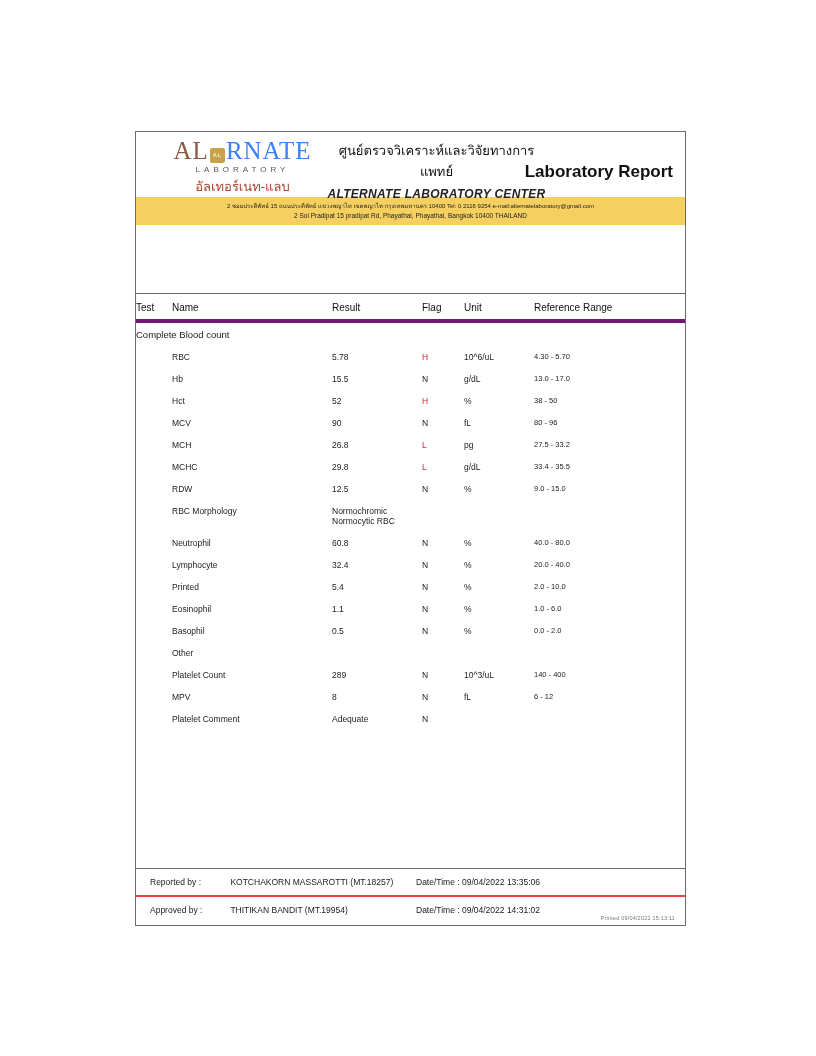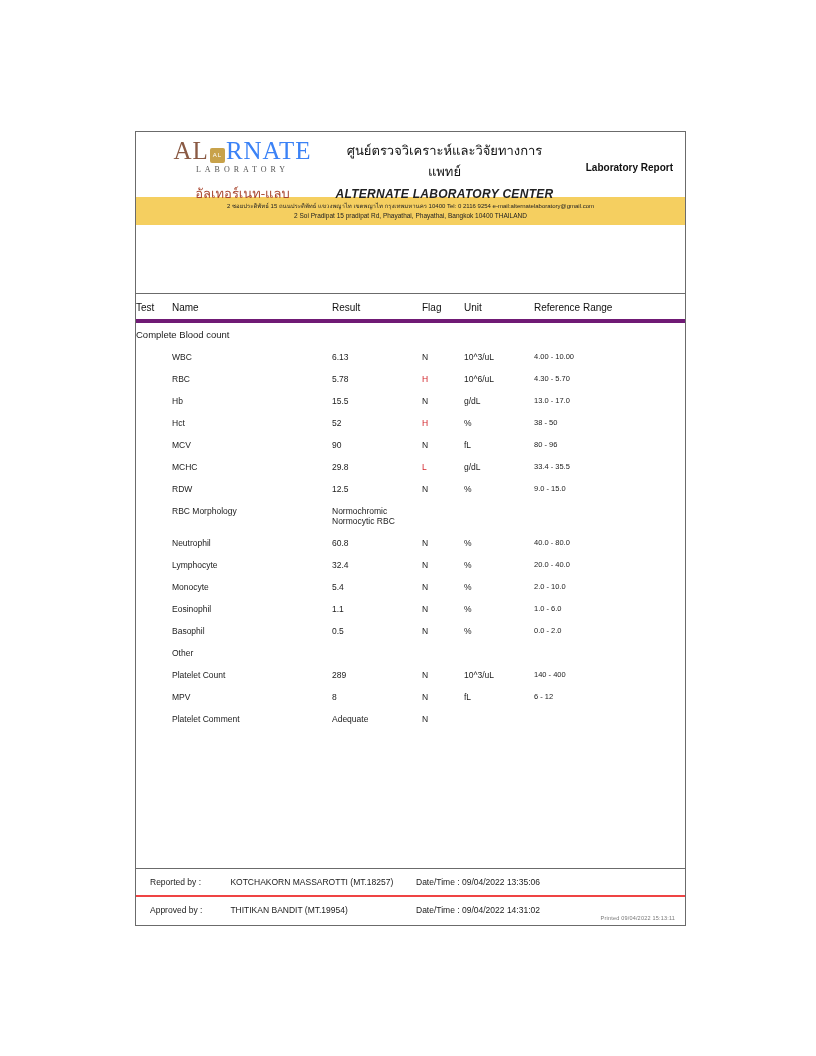--- a/index.html
+++ b/index.html
@@ -57,56 +57,56 @@
     border-radius: 2px;
     vertical-align: 2px;
     margin: 0 1px;
     font-size: 6px;
     color: #fff;
     line-height: 15px;
     text-align: center;
     font-family: "Liberation Sans", sans-serif;
   }
   .logo-sub {
-    font-family: Liberation Serif, serif;
+    font-family: Liberation Sans, sans-serif;
     font-size: 8px;
     letter-spacing: 4px;
     color: #555;
     margin-top: 1px;
   }
   .logo-thai {
     font-size: 13px;
     color: #a8462f;
-    margin-top: 9px;
+    margin-top: 2px;
     font-family: Liberation Serif, serif;
   }
   .center-block {
     position: absolute;
-    left: 196px;
+    left: 188px;
     top: 8px;
     width: 225px;
     text-align: center;
   }
   .center-thai {
     font-size: 13px;
     color: #111;
   }
   .center-en {
     font-size: 12px;
     font-style: italic;
     font-weight: bold;
     color: #222;
     margin-top: 5px;
     letter-spacing: .3px;
   }
   .report-title {
     position: absolute;
     right: 12px;
     top: 30px;
-    font-size: 10px;
+    font-size: 17px;
     font-weight: bold;
     color: #111;
   }
 
   
   .addr {
     background: #f5cf60;
     text-align: center;
     font-size: 6px;
     color: #222;
@@ -228,28 +228,20 @@
           <th class="col-unit">Unit</th>
           <th class="col-ref">Reference Range</th>
         </tr>
       </thead>
       <tbody id="tbody">
           <tr>
             <td class="group-cell" colspan="6">Complete Blood count</td>
           </tr>
           <tr>
             <td class="col-test"></td>
-            <td class="col-name name-cell">WBC</td>
-            <td class="col-res res-cell">6.13</td>
-            <td class="col-flag"><span class="flag-N">N</span></td>
-            <td class="col-unit">10^3/uL</td>
-            <td class="col-ref ref-cell">4.00 - 10.00</td>
-          </tr>
-          <tr>
-            <td class="col-test"></td>
             <td class="col-name name-cell">RBC</td>
             <td class="col-res res-cell">5.78</td>
             <td class="col-flag"><span class="flag-H">H</span></td>
             <td class="col-unit">10^6/uL</td>
             <td class="col-ref ref-cell">4.30 - 5.70</td>
           </tr>
           <tr>
             <td class="col-test"></td>
             <td class="col-name name-cell">Hb</td>
             <td class="col-res res-cell">15.5</td>
@@ -268,20 +260,28 @@
           <tr>
             <td class="col-test"></td>
             <td class="col-name name-cell">MCV</td>
             <td class="col-res res-cell">90</td>
             <td class="col-flag"><span class="flag-N">N</span></td>
             <td class="col-unit">fL</td>
             <td class="col-ref ref-cell">80 - 96</td>
           </tr>
           <tr>
             <td class="col-test"></td>
+            <td class="col-name name-cell">MCH</td>
+            <td class="col-res res-cell">26.8</td>
+            <td class="col-flag"><span class="flag-L">L</span></td>
+            <td class="col-unit">pg</td>
+            <td class="col-ref ref-cell">27.5 - 33.2</td>
+          </tr>
+          <tr>
+            <td class="col-test"></td>
             <td class="col-name name-cell">MCHC</td>
             <td class="col-res res-cell">29.8</td>
             <td class="col-flag"><span class="flag-L">L</span></td>
             <td class="col-unit">g/dL</td>
             <td class="col-ref ref-cell">33.4 - 35.5</td>
           </tr>
           <tr>
             <td class="col-test"></td>
             <td class="col-name name-cell">RDW</td>
             <td class="col-res res-cell">12.5</td>
@@ -308,21 +308,21 @@
           <tr>
             <td class="col-test"></td>
             <td class="col-name name-cell">Lymphocyte</td>
             <td class="col-res res-cell">32.4</td>
             <td class="col-flag"><span class="flag-N">N</span></td>
             <td class="col-unit">%</td>
             <td class="col-ref ref-cell">20.0 - 40.0</td>
           </tr>
           <tr>
             <td class="col-test"></td>
-            <td class="col-name name-cell">Monocyte</td>
+            <td class="col-name name-cell">Printed</td>
             <td class="col-res res-cell">5.4</td>
             <td class="col-flag"><span class="flag-N">N</span></td>
             <td class="col-unit">%</td>
             <td class="col-ref ref-cell">2.0 - 10.0</td>
           </tr>
           <tr>
             <td class="col-test"></td>
             <td class="col-name name-cell">Eosinophil</td>
             <td class="col-res res-cell">1.1</td>
             <td class="col-flag"><span class="flag-N">N</span></td>

